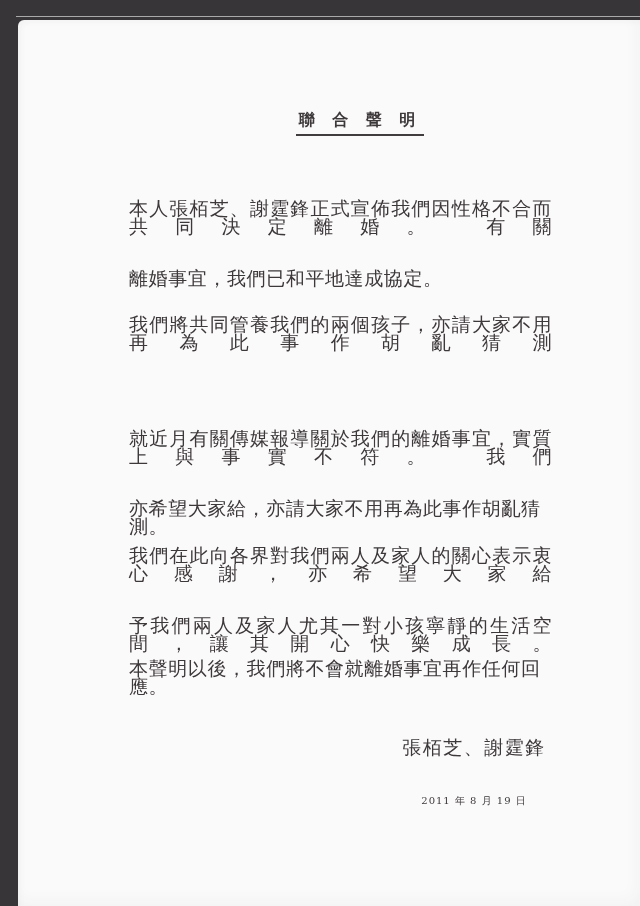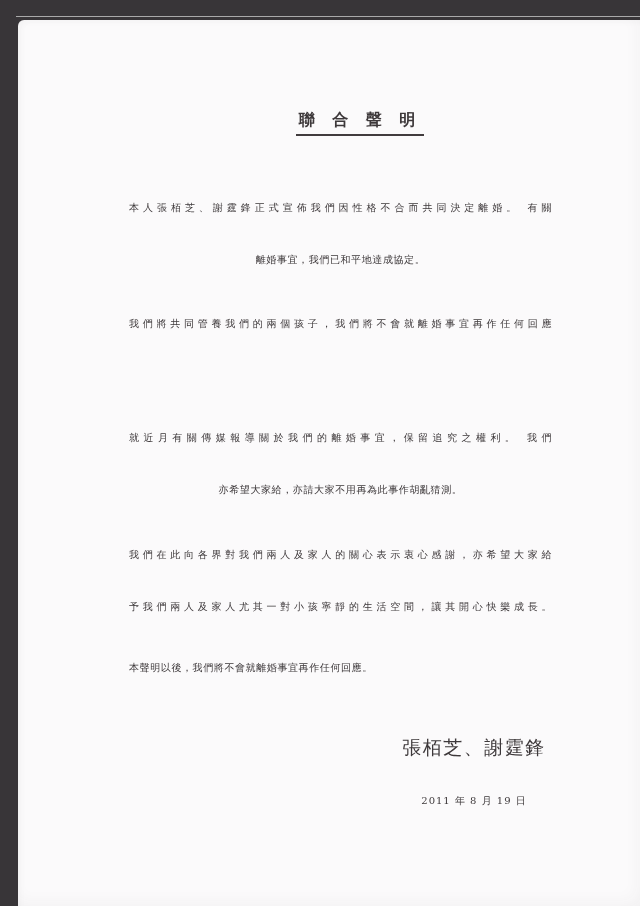--- a/index.html
+++ b/index.html
@@ -40,28 +40,28 @@
     color:var(--ink);
     letter-spacing:6px;
     border-bottom:2px solid #413c3e;
     padding:0 3px 3px 3px;
     white-space:pre;
   }
   .para{
     position:absolute;
     left:95px;right:79px;
     color:var(--ink);
-    font-size:10px;
+    font-size:19px;
     line-height:18px;
   }
   .line{
     letter-spacing:0.6px;
     white-space:pre-wrap;
   }
-  .line + .line{margin-top:18px;text-align:center;}
+  .line + .line{margin-top:18px;}
   .line.full{
     text-align:justify;
     text-align-last:justify;
   }
   .p1{top:163px;}
   .p2{top:279px;}
   .p3{top:393px;}
   .p4{top:510px;}
   .p5{top:623px;}
   .sign-block{
@@ -93,25 +93,25 @@
     <div class="title-wrap">
       <span class="doc-title">聯 合 聲 明</span>
     </div>
 
     <div class="para p1">
       <div class="line full">本人張栢芝、謝霆鋒正式宣佈我們因性格不合而共同決定離婚。 有關</div>
       <div class="line">離婚事宜，我們已和平地達成協定。</div>
     </div>
 
     <div class="para p2">
-      <div class="line full">我們將共同管養我們的兩個孩子，我們將不會就離婚事宜再作任何回應</div>
+      <div class="line full">我們將共同管養我們的兩個孩子，亦請大家不用再為此事作胡亂猜測</div>
     </div>
 
     <div class="para p3">
-      <div class="line full">就近月有關傳媒報導關於我們的離婚事宜，保留追究之權利。 我們</div>
+      <div class="line full">就近月有關傳媒報導關於我們的離婚事宜，實質上與事實不符。 我們</div>
       <div class="line">亦希望大家給，亦請大家不用再為此事作胡亂猜測。</div>
     </div>
 
     <div class="para p5">
       <div class="line">本聲明以後，我們將不會就離婚事宜再作任何回應。</div>
     </div>
 
     <div class="para p4">
       <div class="line full">我們在此向各界對我們兩人及家人的關心表示衷心感謝，亦希望大家給</div>
       <div class="line full">予我們兩人及家人尤其一對小孩寧靜的生活空間，讓其開心快樂成長。</div>

